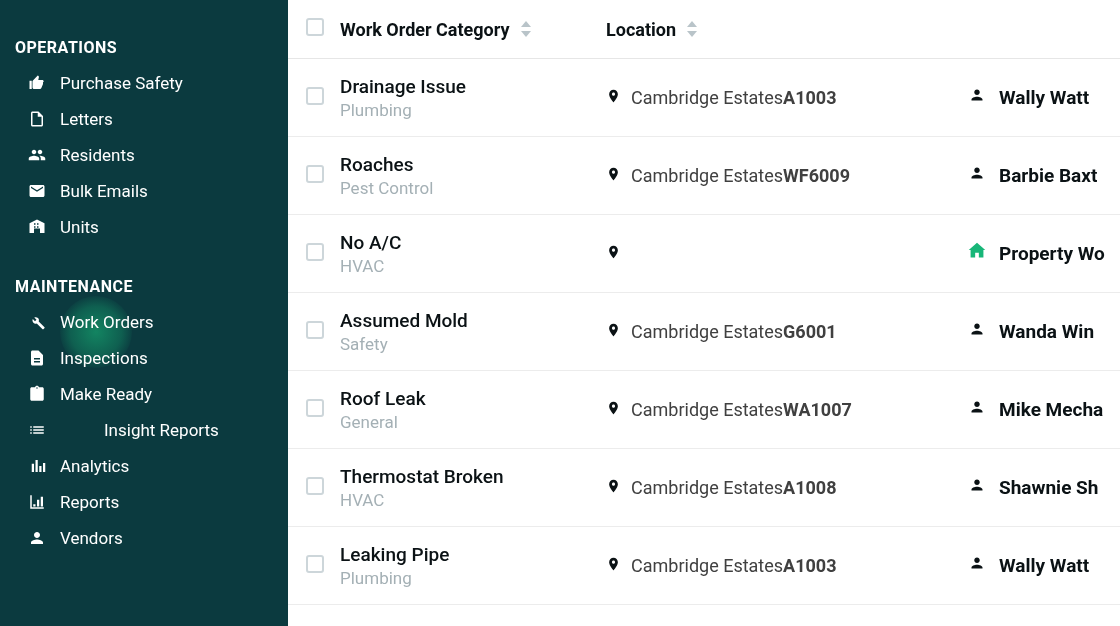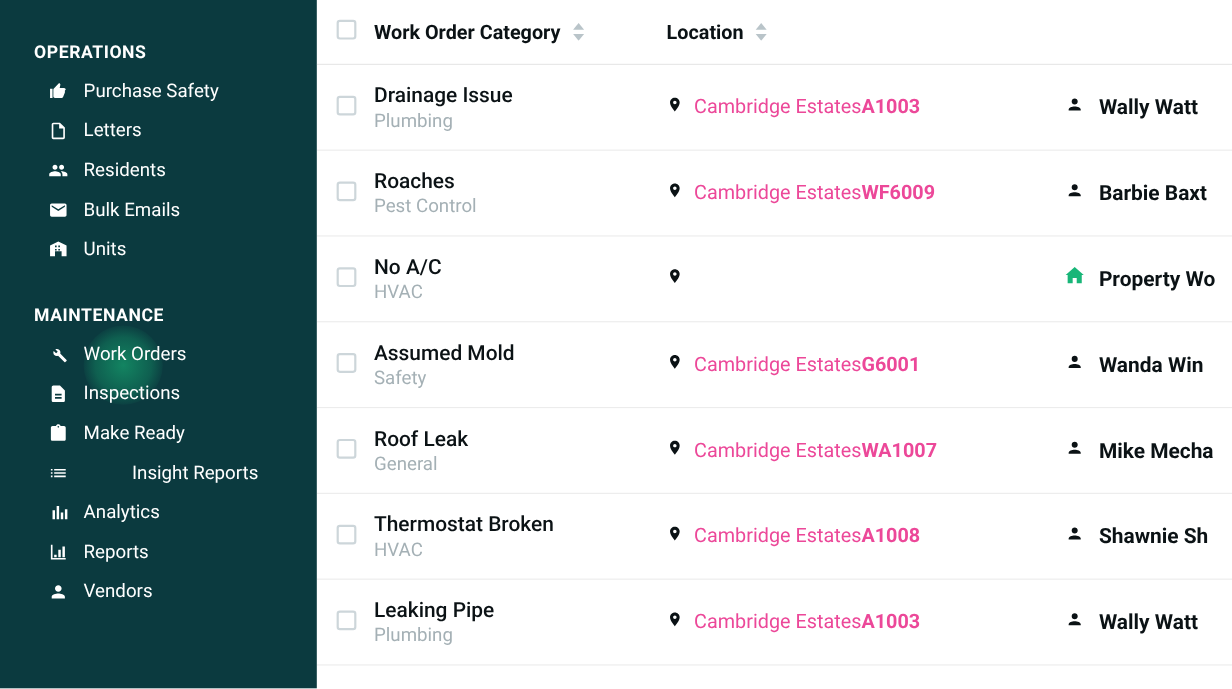--- a/index.html
+++ b/index.html
@@ -12,21 +12,21 @@
       width: 1120px;
       height: 626px;
       overflow: hidden;
       display: flex;
       background: #fff;
     }
     .sidebar {
       width: 288px;
       background: #0b3a3f;
       color: #fff;
-      padding: 30px 0 0 16px;
+      padding: 30px 0 0 0;
       flex-shrink: 0;
     }
     .section-title {
       font-size: 16px;
       font-weight: 700;
       letter-spacing: 0.5px;
       padding: 8px 15px;
       color: #fff;
     }
     .nav-list {
@@ -145,21 +145,21 @@
     .title-sub {
       font-size: 17px;
       color: #a4b0b5;
       margin-top: 2px;
     }
     .loc-wrap {
       display: flex;
       align-items: center;
       gap: 10px;
       font-size: 18px;
-      color: #ec4899;
+      color: #404040;
     }
     .loc-pin svg {
       width: 15px;
       height: 18px;
       fill: #0b1215;
     }
     .loc-unit {
       font-weight: 700;
     }
     .res-wrap {

